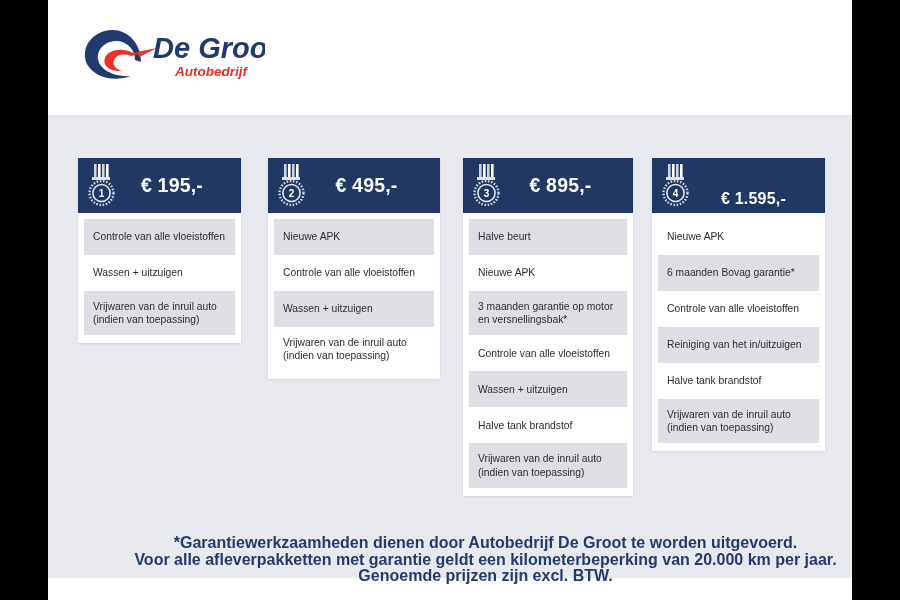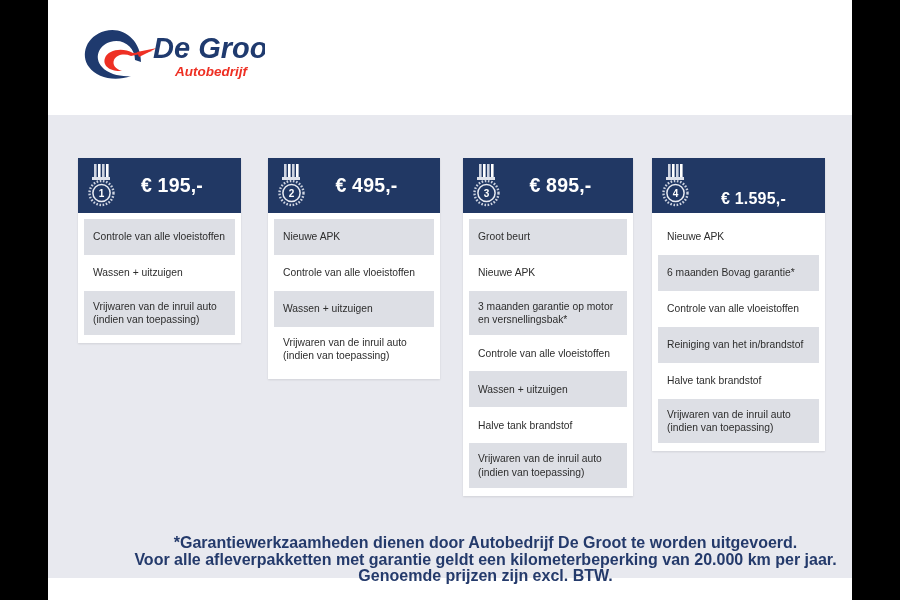--- a/index.html
+++ b/index.html
@@ -243,21 +243,21 @@
               <rect x="20" y="0" width="2.6" height="13" fill="#ffffff"></rect>
               <rect x="6" y="13" width="18" height="3" fill="#dfe3ec"></rect>
               <circle cx="15.5" cy="29" r="12" fill="none" stroke="#cdd3e0" stroke-width="2.4" stroke-dasharray="1.6 1.6"></circle>
               <circle cx="15.5" cy="29" r="8.6" fill="none" stroke="#e8ebf2" stroke-width="1.5"></circle>
               <text x="15.5" y="33" text-anchor="middle" font-family="'Liberation Sans', sans-serif" font-size="10" font-weight="bold" fill="#ffffff">3</text>
             </svg>
             <div class="price">€ 895,-</div>
           </div>
           <div class="card-list">
             <div class="card-item shaded">
-                <span>Groot beurt</span>
+                <span>Halve beurt</span>
               </div>
             <div class="card-item plain">
                 <span>Nieuwe APK</span>
               </div>
             <div class="card-item shaded">
                 <span>3 maanden garantie op motor<br>en versnellingsbak*</span>
               </div>
             <div class="card-item plain">
                 <span>Controle van alle vloeistoffen</span>
               </div>
@@ -291,21 +291,21 @@
             <div class="card-item plain">
                 <span>Nieuwe APK</span>
               </div>
             <div class="card-item shaded">
                 <span>6 maanden Bovag garantie*</span>
               </div>
             <div class="card-item plain">
                 <span>Controle van alle vloeistoffen</span>
               </div>
             <div class="card-item shaded">
-                <span>Reiniging van het in/brandstof</span>
+                <span>Reiniging van het in/uitzuigen</span>
               </div>
             <div class="card-item plain">
                 <span>Halve tank brandstof</span>
               </div>
             <div class="card-item shaded">
                 <span>Vrijwaren van de inruil auto<br>(indien van toepassing)</span>
               </div>
           </div>
         </div>
 

